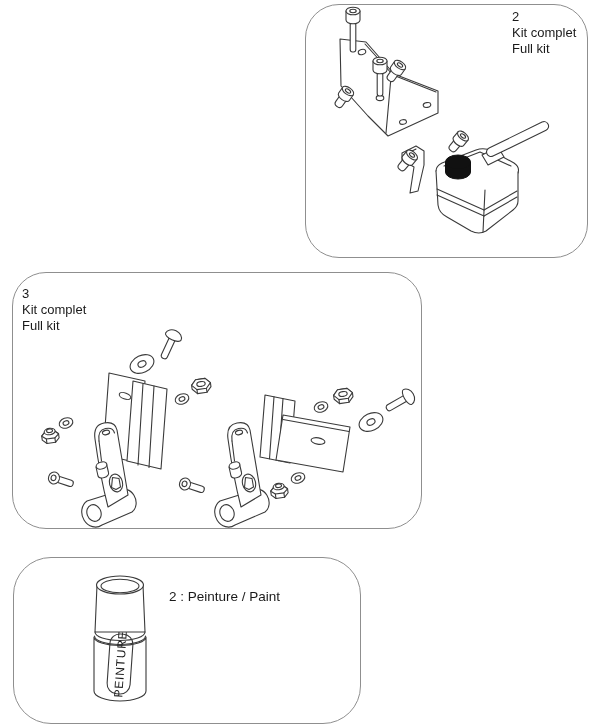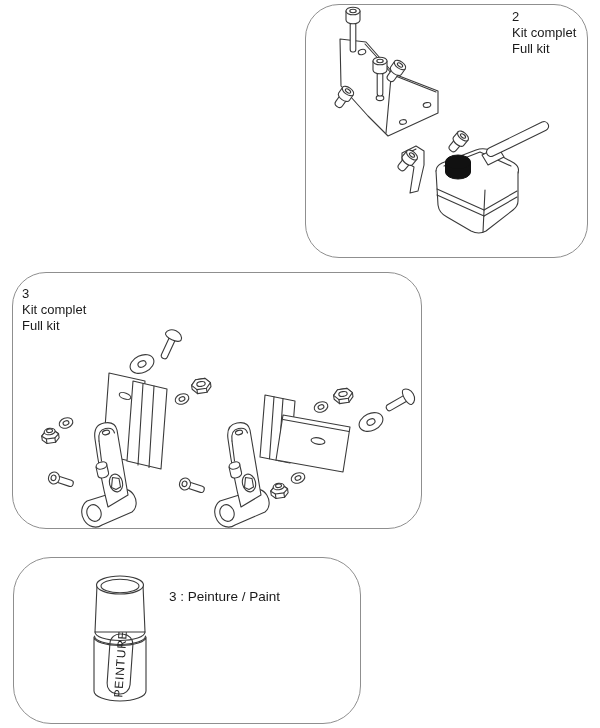--- a/index.html
+++ b/index.html
@@ -229,16 +229,16 @@
         <path class="ln" d="M80.5,78 A25.5,8.5 0 0 0 131.5,78"></path>
 
         <path class="fw" d="M80,79 L80,133 A26,10 0 0 0 132,133 L132,79 A26,8.5 0 0 1 80,79 Z"></path>
 
         <g transform="translate(106,106) rotate(-86)">
           <rect class="ln" x="-30" y="-11.5" width="60" height="23" rx="10"></rect>
           <text class="can-text" x="0" y="4.5" text-anchor="middle">PEINTURE</text>
         </g>
       </g>
     </svg>
-    <div class="paint-caption">3 : Peinture / Paint</div>
+    <div class="paint-caption">2 : Peinture / Paint</div>
   </section>
 
 </div>
 
 </body></html>

